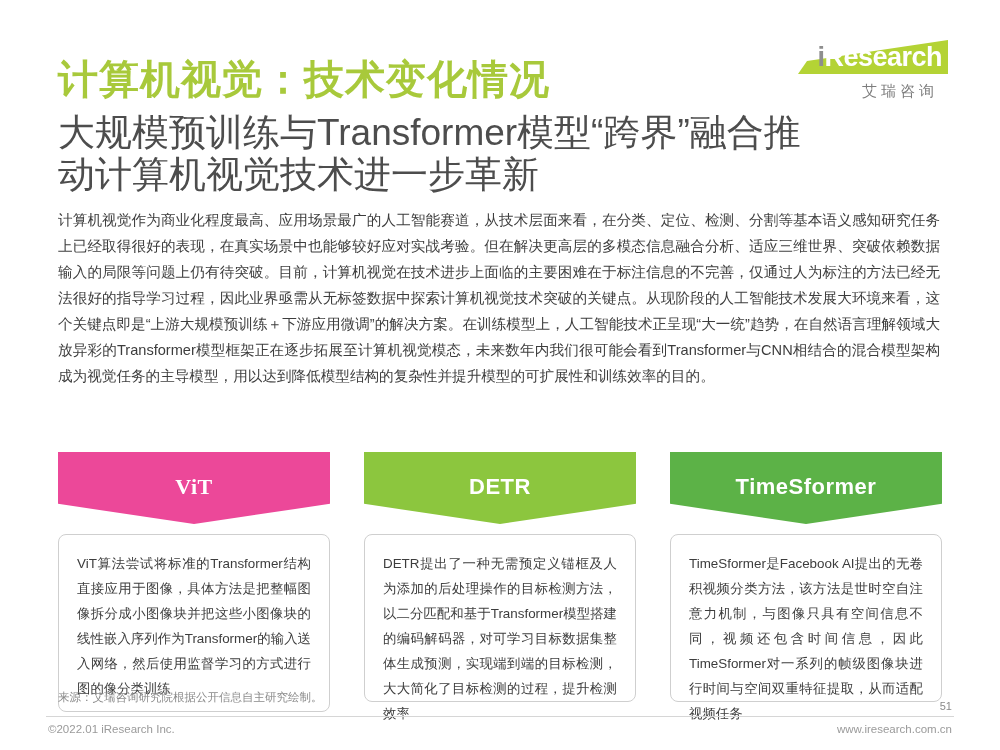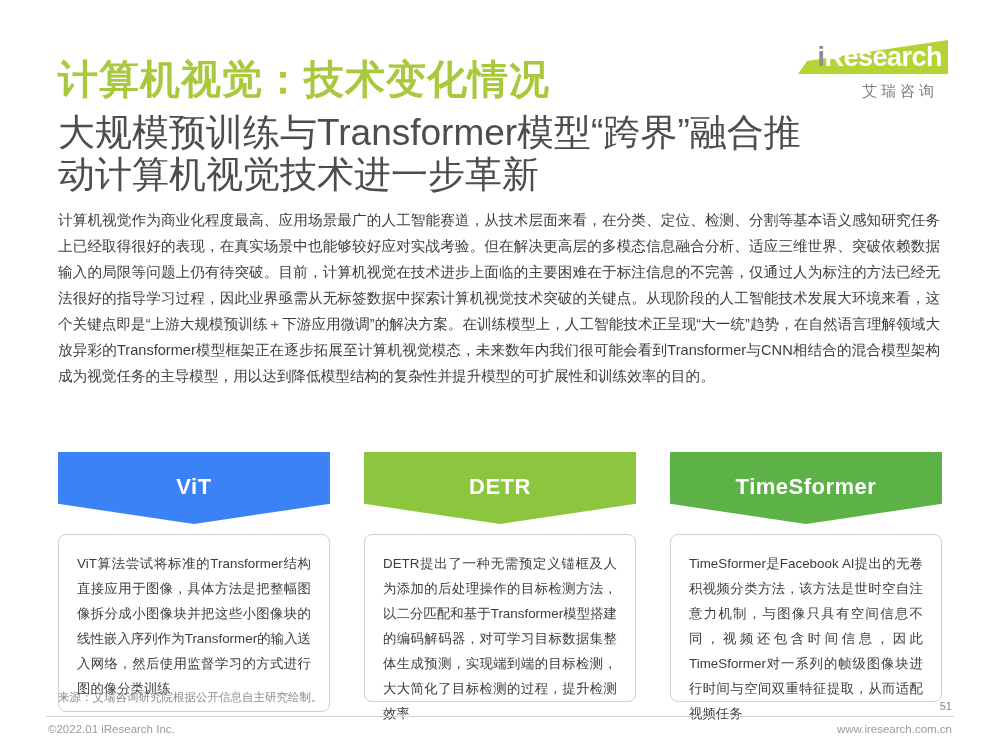--- a/index.html
+++ b/index.html
@@ -145,21 +145,21 @@
     border-radius: 8px;
     min-height: 168px;
     padding: 16px 18px 14px 18px;
     box-sizing: border-box;
     font-size: 13.4px;
     line-height: 25px;
     color: #3d3d3d;
     text-align: justify;
     text-justify: inter-ideograph;
   }
-  .card-1 .card-header { background: #3b82f6; }
+  .card-1 .card-header { background: #ec4899; font-family: Liberation Serif, serif; }
   .card-2 .card-header { background: #8cc63e; }
   .card-3 .card-header { background: #5cb247; }
 
   .card-1 .card-body { height: 178px; }
   .card-2 .card-body { height: 158px; }
   .card-3 .card-body { height: 168px; }
 
   
   .source {
     position: absolute;

